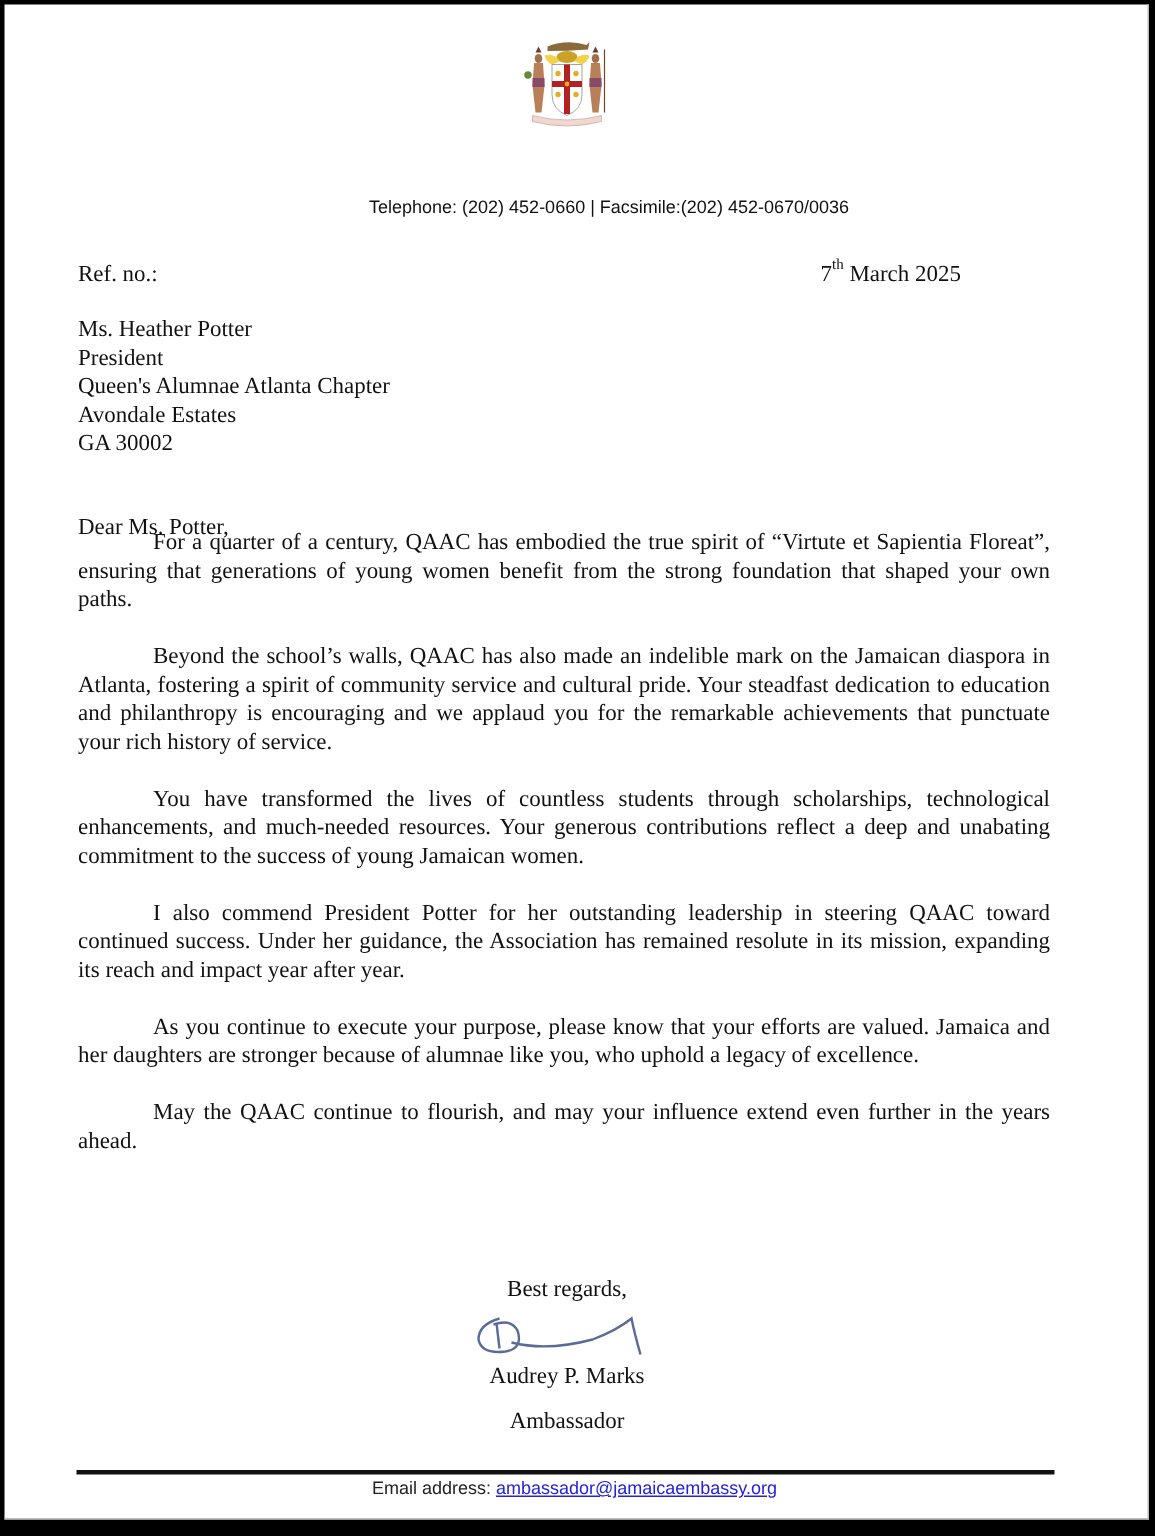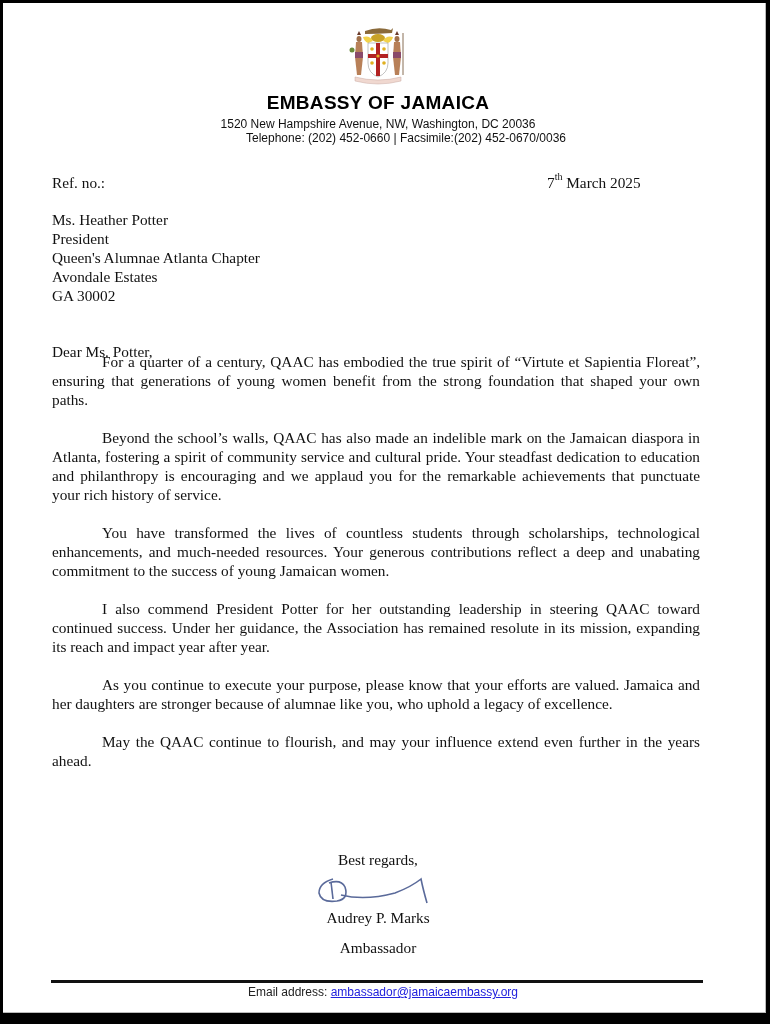--- a/index.html
+++ b/index.html
@@ -79,22 +79,20 @@
     <ellipse cx="54" cy="14" rx="2.5" ry="3" fill="#a0704a"></ellipse>
     <path d="M51 17 H57 L58 32 L56 50 H52 L50 32 Z" fill="#b88058"></path>
     <rect x="50" y="27" width="8" height="6" fill="#8a4a6a"></rect>
     <path d="M52 10 L54 6 L56 10 Z" fill="#6a3a2a"></path>
     <line x1="60" y1="8" x2="60" y2="50" stroke="#6a4a2a" stroke-width="0.8"></line>
     <circle cx="9" cy="25" r="2.5" fill="#6a8a3a"></circle>
 
     <path d="M12 52 Q35 58 58 52 L58 56 Q35 62 12 56 Z" fill="#f0d8d0" stroke="#c8a8a0" stroke-width="0.5"></path>
   </svg>
 
-  <div class="org-name">EMBASSY OF JAMAICA</div>
-  <div class="addr l1">1520 New Hampshire Avenue, NW, Washington, DC 20036</div>
   <div class="addr l2">Telephone: (202) 452-0660 | Facsimile:(202) 452-0670/0036</div>
 
   <div class="txt ref">Ref. no.:</div>
   <div class="txt date"><span>7</span><sup>th</sup><span> March 2025</span></div>
 
   <div class="txt recipient">
     <div>Ms. Heather Potter</div>
     <div>President</div>
     <div>Queen's Alumnae Atlanta Chapter</div>
     <div>Avondale Estates</div>

